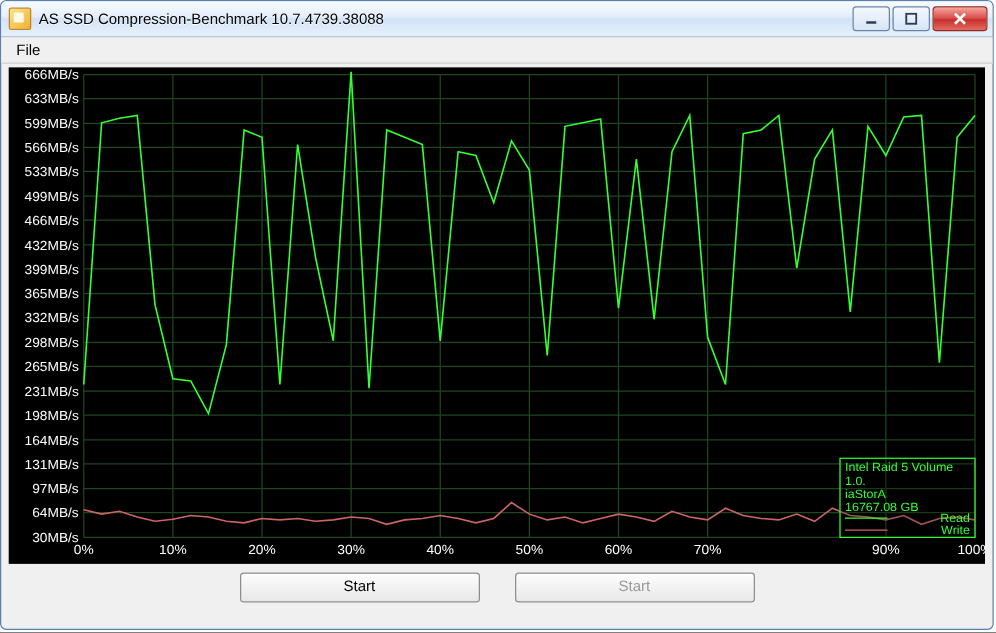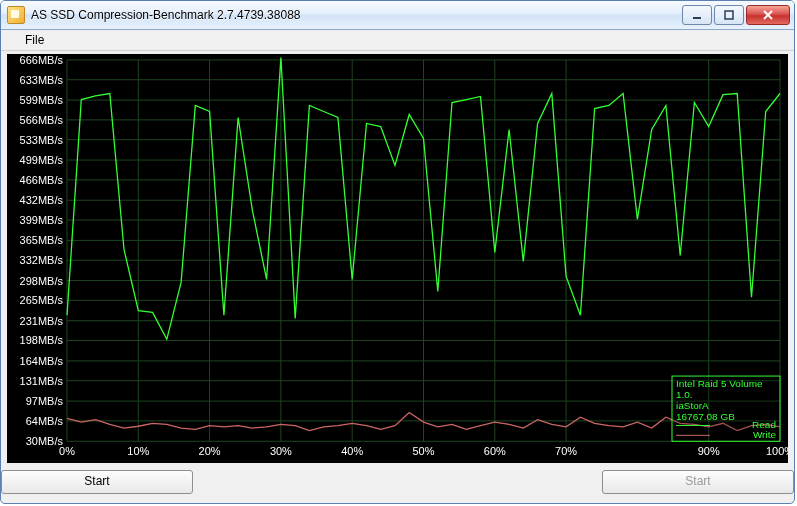--- a/index.html
+++ b/index.html
@@ -67,42 +67,42 @@
     background: linear-gradient(#f7a49a,#d9534f 45%,#c9302c 55%,#e36b62);
     border-color:#9c2a24;
     color:#fff;
     font-weight:bold;
   }
   .menubar {
     height: 20px;
     background: #f0f0f0;
     border-bottom: 1px solid #d0d0d0;
     display:flex; align-items:center;
-    padding-left:16px;
+    padding-left:4px;
     text-align:right;
   }
   .menu-item {
     padding: 1px 8px;
     font-size:12px;
     color:#000;
   }
   .chart-area {
     flex:1;
     margin: 3px 6px 2px 6px;
     background:#000;
     position:relative;
   }
   .chart-area svg { position:absolute; inset:0; }
   .bottom-bar {
     height: 34px;
     display:flex;
     align-items:center;
-    justify-content:space-between;
+    justify-content:center;
     gap: 28px;
-    padding-bottom:4px;
+    padding-bottom:16px;
   }
   .btn {
     width: 190px;
     height: 22px;
     border:1px solid #8e8e8e;
     border-radius:3px;
     background: linear-gradient(#fdfdfd,#e8e8e8);
     font-size:12px;
     text-align:center;
     line-height:20px;
@@ -113,21 +113,21 @@
   .chart-xlabel { font: 11px "Segoe UI", Tahoma, sans-serif; fill:#fff; }
   .info-box text { font: 10px "Segoe UI", Tahoma, sans-serif; }
 </style>
 </head>
 <body>
 
 <div class="window">
 
   <div class="titlebar">
     <span class="app-icon"></span>
-    <span class="title">AS SSD Compression-Benchmark 2.7.4739.38088</span>
+    <span class="title">AS SSD Compression-Benchmark 10.7.4739.38088</span>
     <div class="win-btns">
       <div class="win-btn">
         <svg width="10" height="10" viewBox="0 0 10 10">
             <rect x="1" y="7" width="8" height="2" fill="#2b3d55"></rect>
           </svg>
       </div>
       <div class="win-btn">
         <svg width="10" height="10" viewBox="0 0 10 10">
             <rect x="1" y="1" width="8" height="8" fill="none" stroke="#2b3d55" stroke-width="1.5"></rect>
           </svg>

